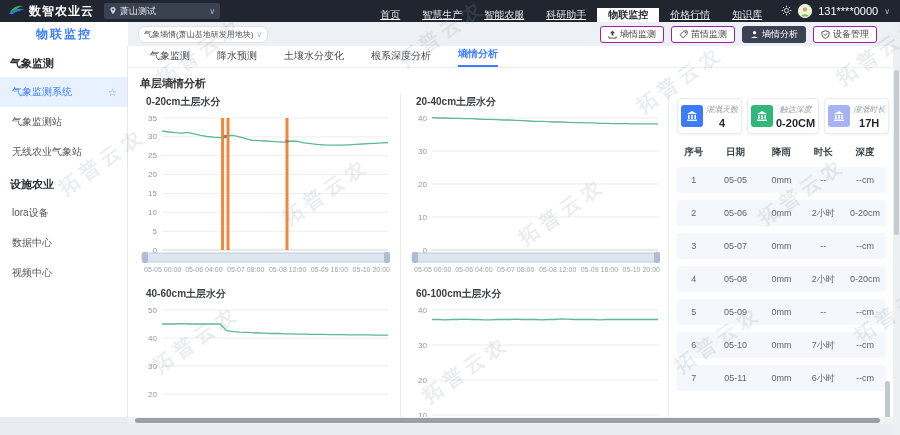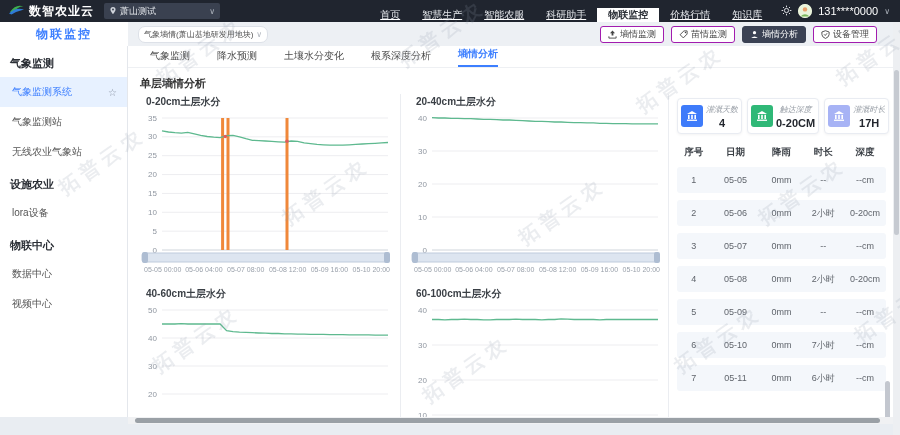--- a/index.html
+++ b/index.html
@@ -216,21 +216,20 @@
     <div class="side-item">
       <span>气象监测站</span>
     </div>
     <div class="side-item">
       <span>无线农业气象站</span>
     </div>
     <div class="side-section-title">设施农业</div>
     <div class="side-item">
       <span>lora设备</span>
     </div>
-    <div class="side-section-title">物联中心</div>
     <div class="side-item">
       <span>数据中心</span>
     </div>
     <div class="side-item">
       <span>视频中心</span>
     </div>
   </div>
 
 <div class="main">
   <div class="tabs">

